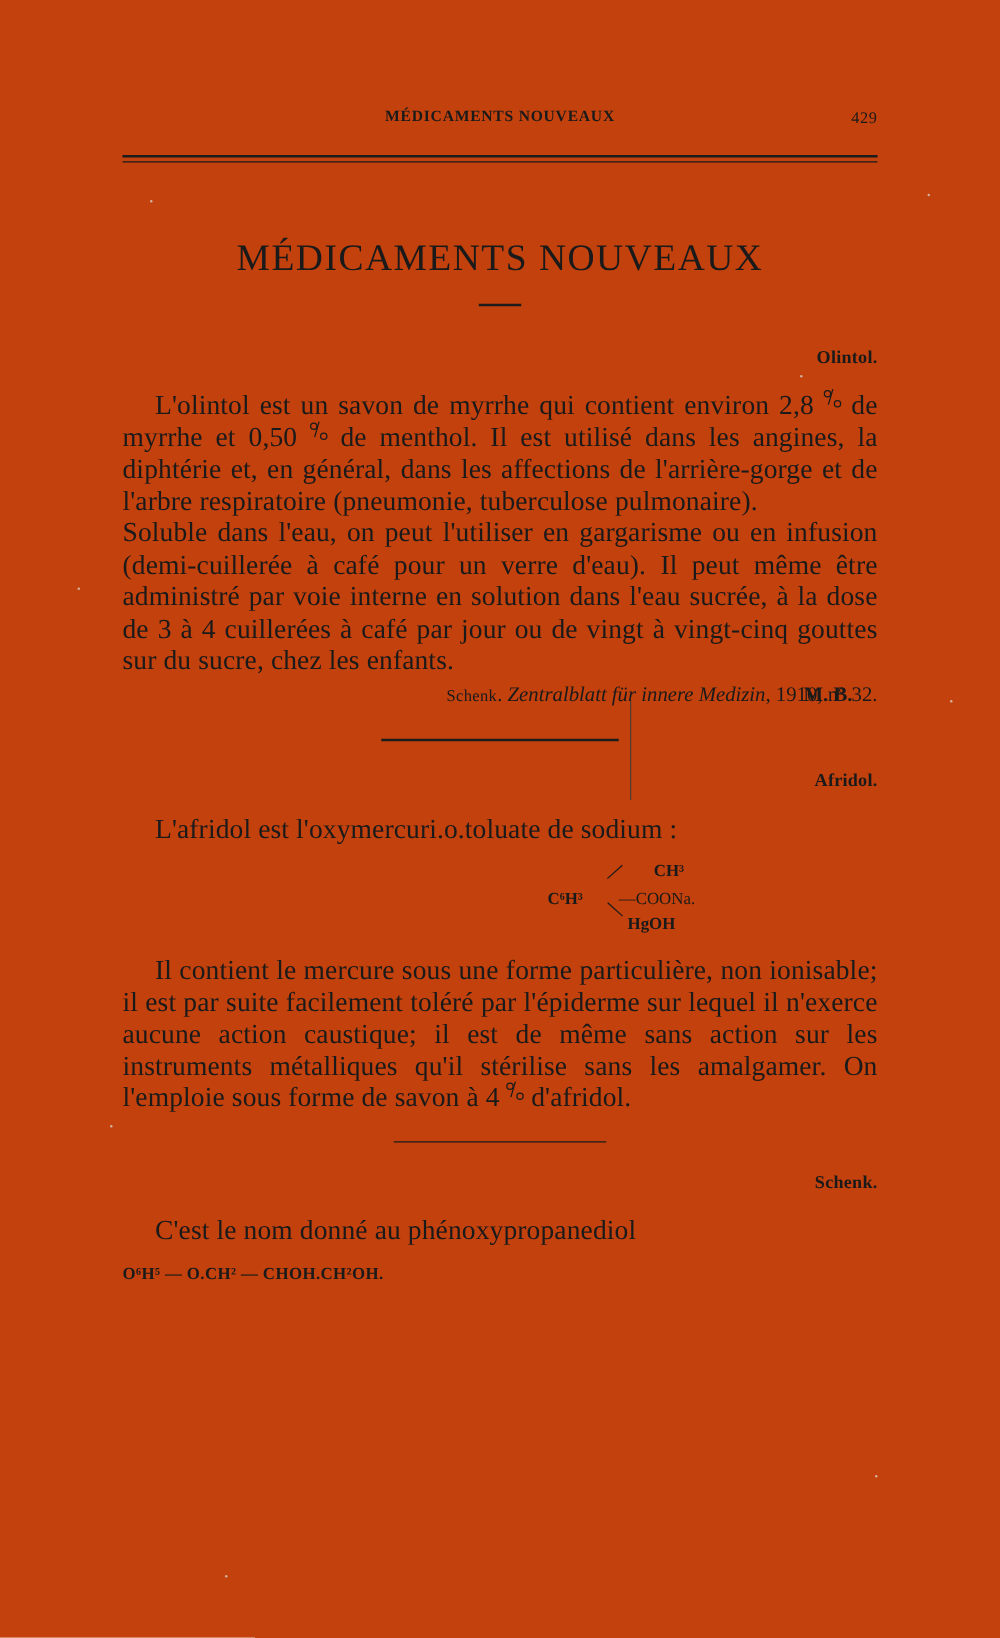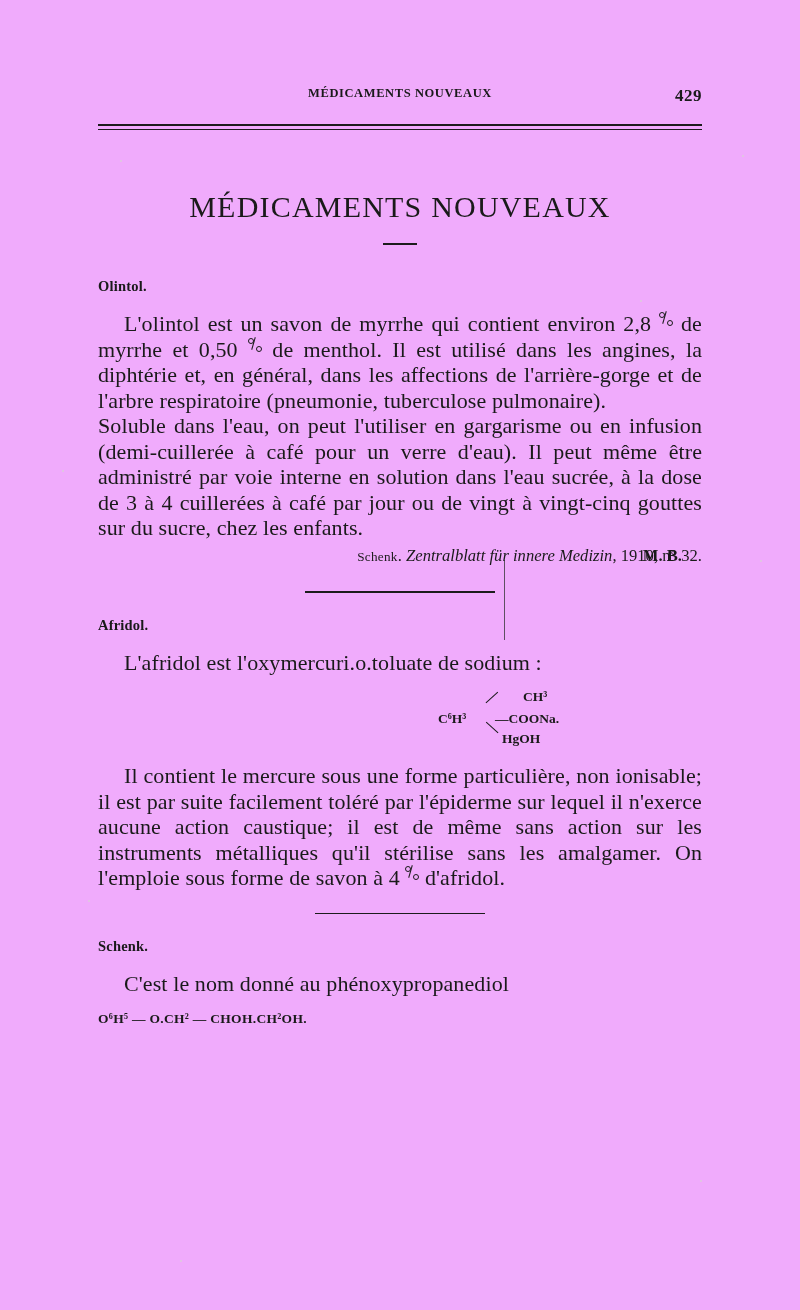--- a/index.html
+++ b/index.html
@@ -11,21 +11,21 @@
     height: 1310px;
     background: #fdfdfb;
     font-family: "Liberation Serif", serif;
     color: #1a1a1a;
     position: relative;
     overflow: hidden;
   }
   .page {
     position: absolute;
     inset: 0;
-    background: #f0abfc;
+    background: #c2410c;
     padding-left: 34px;
   }
   
   .speck {
     position: absolute;
     width: 2px;
     height: 2px;
     background: #d8d6cf;
     border-radius: 50%;
     opacity: .75;
@@ -44,22 +44,22 @@
     font-family: "Liberation Serif", serif;
     font-weight: bold;
     font-size: 12.5px;
     letter-spacing: .6px;
     text-transform: uppercase;
   }
   .folio {
     position: absolute;
     top: 86px;
     right: 98px;
-    font-weight: bold;
-    font-size: 17px;
+    font-weight: normal;
+    font-size: 13px;
     letter-spacing: .5px;
   }
 
   .rule-double {
     position: absolute;
     top: 124px;
     left: 98px;
     right: 98px;
     height: 6px;
   }
@@ -93,21 +93,21 @@
   }
 
   .content {
     position: absolute;
     top: 278px;
     left: 98px;
     width: 604px;
   }
 
   .sec-head {
-    text-align: left;
+    text-align: right;
     font-weight: bold;
     font-size: 14.5px;
     margin: 0 0 16px 0;
     letter-spacing: .2px;
   }
 
   p.para {
     margin: 0;
     font-size: 22px;
     line-height: 25.5px;
@@ -193,21 +193,21 @@
     top: 2px;
     font-size: 13.5px;
     font-weight: bold;
     margin-left: 23px;
   }
   .fb-mid {
     position: absolute;
     left: 397px;
     top: 24px;
     font-size: 13.5px;
-    font-weight: bold;
+    font-weight: normal;
   }
   .fb-bot {
     position: absolute;
     left: 404px;
     top: 44px;
     font-size: 13.5px;
     font-weight: bold;
   }
   .brace-up {
     position: absolute;

